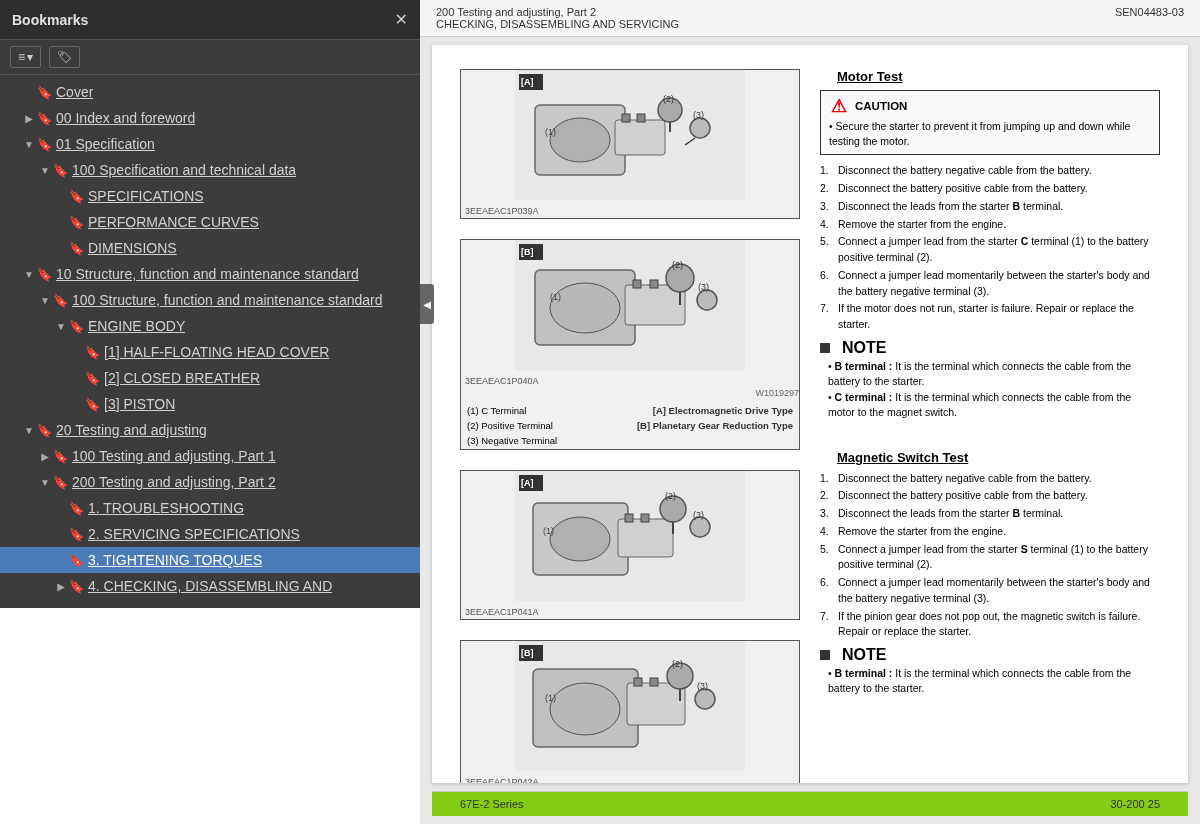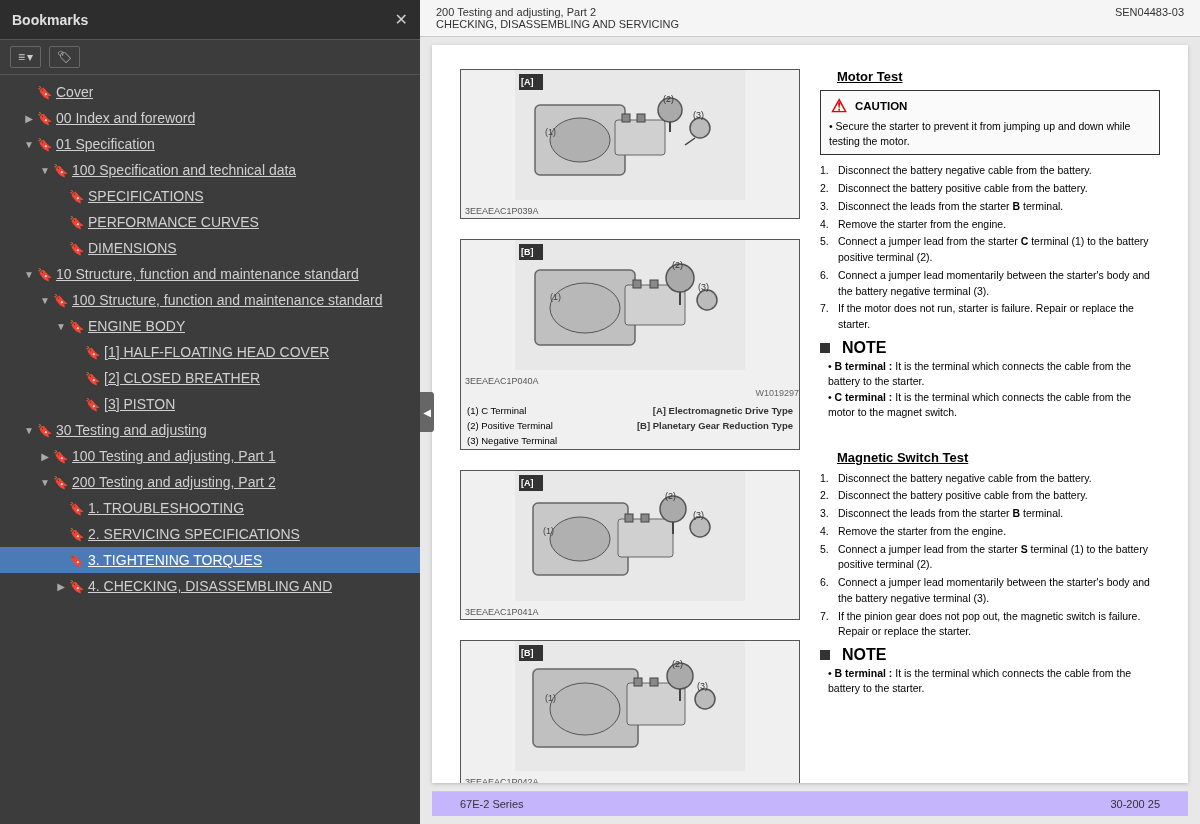--- a/index.html
+++ b/index.html
@@ -6,21 +6,21 @@
     body { font-family: Arial, sans-serif; display: flex; height: 824px; overflow: hidden; background: #fff; }
 
     
     #sidebar {
       width: 420px;
       min-width: 420px;
       background: #3c3c3c;
       color: #d4d4d4;
       display: flex;
       flex-direction: column;
-      height: 824px;
+      height: 608px;
       position: relative;
     }
     #sidebar-header {
       background: #2d2d2d;
       padding: 10px 12px;
       display: flex;
       align-items: center;
       justify-content: space-between;
       border-bottom: 1px solid #555;
     }
@@ -298,21 +298,21 @@
       margin-bottom: 4px;
     }
 
     .doc-footer {
       display: flex;
       justify-content: space-between;
       padding: 6px 28px;
       font-size: 11px;
       color: #333;
       border-top: 1px solid #ccc;
-      background: #c4b5fd;
+      background: #84cc16;
       margin: 0 12px 8px 12px;
     }
   </style>
 </head>
 <body>
 
 <div id="sidebar">
   <div id="sidebar-header">
     <span class="title">Bookmarks</span>
     <button class="close-btn">✕</button>
@@ -402,21 +402,21 @@
 
     <div class="tree-item indent-4">
       <span class="expand-icon"> </span>
       <span class="bookmark-icon">🔖</span>
       <span class="label">[3] PISTON</span>
     </div>
 
     <div class="tree-item indent-1">
       <span class="expand-icon">▼</span>
       <span class="bookmark-icon">🔖</span>
-      <span class="label">30 Testing and adjusting</span>
+      <span class="label">20 Testing and adjusting</span>
     </div>
 
     <div class="tree-item indent-2">
       <span class="expand-icon">▶</span>
       <span class="bookmark-icon">🔖</span>
       <span class="label">100 Testing and adjusting, Part 1</span>
     </div>
 
     <div class="tree-item indent-2">
       <span class="expand-icon">▼</span>

